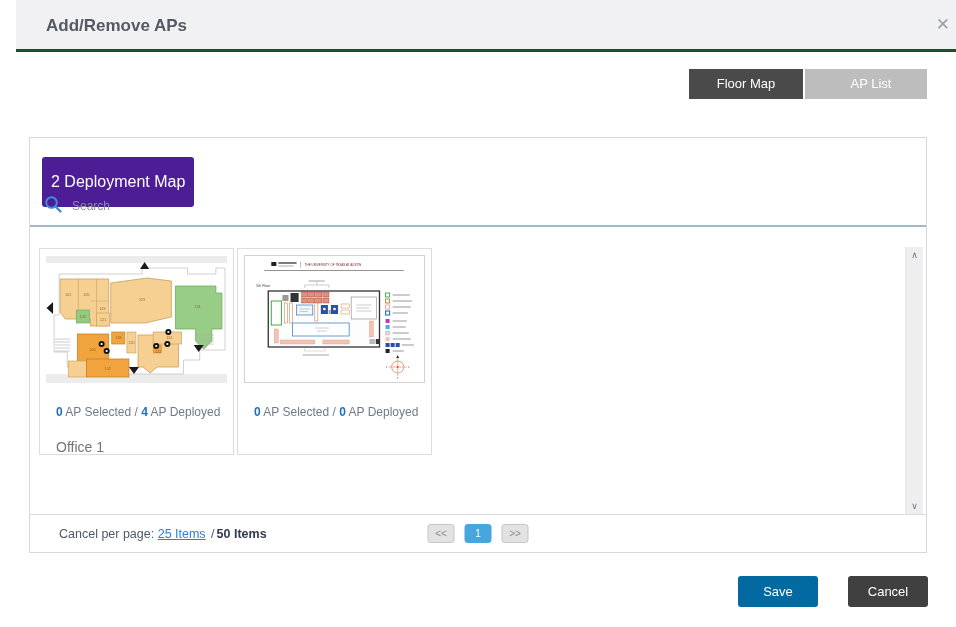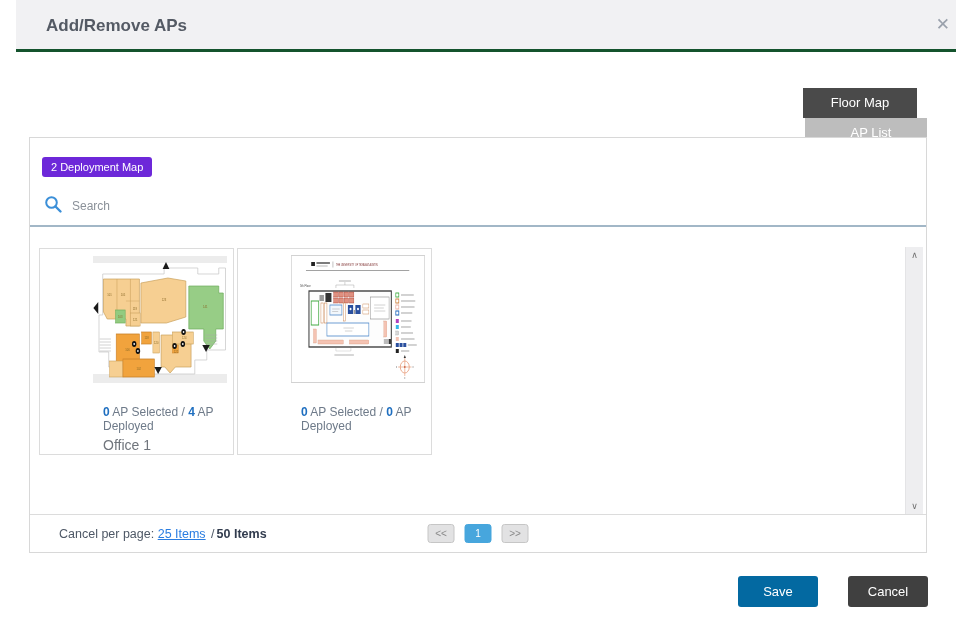--- a/index.html
+++ b/index.html
@@ -5,47 +5,47 @@
   html,body{margin:0;padding:0;background:#fff;}
   body{width:956px;height:627px;position:relative;font-family:"Liberation Sans","DejaVu Sans",sans-serif;overflow:hidden;}
   .abs{position:absolute;}
 
   
   .hdr{left:16px;top:0;width:956px;height:52px;background:#f1f1f3;border-bottom:3px solid #14532d;box-sizing:border-box;}
   .hdr-title{left:30px;top:0;line-height:51px;font-size:17px;font-weight:bold;color:#545a64;}
   .close-x{right:22px;top:15px;font-size:17px;color:#9aa1ac;cursor:pointer;line-height:20px;}
 
   
-  .tabs{top:88px;right:29px;display:flex;flex-direction:column;}
+  .tabs{top:69px;right:29px;display:flex;}
   .tab{height:30px;line-height:30px;text-align:center;font-size:13px;color:#fff;cursor:pointer;}
   .tab-active{width:114px;background:#4a4a4a;}
   .tab-inactive{width:112px;background:#bdbdbd;margin-left:2px;padding-left:10px;}
 
   
   .panel{left:29px;top:137px;width:898px;height:416px;border:1px solid #d8d8d8;box-sizing:border-box;background:#fff;}
-  .badge{left:12px;top:19px;background:#6d28d9;color:#fff;font-size:11px;padding:4px 9px;border-radius:3px;}
+  .badge{left:12px;top:19px;background:#4c1d95;color:#fff;font-size:16px;padding:16px 9px;border-radius:3px;}
   .search-row{left:0;right:0;top:48px;height:39px;border-bottom:2px solid #a2b7c7;}
   .search-ic{left:14px;top:9px;width:19px;height:19px;}
   .search-input{left:40px;top:7px;width:400px;height:24px;border:none;outline:none;font-size:12px;color:#701a75;font-family:inherit;background:transparent;}
   .search-input::placeholder{color:#8b9199;opacity:1;}
 
   .content{left:0;right:0;top:89px;height:290px;background:#fff;}
   .scrollbar{top:20px;bottom:3px;right:3px;width:18px;background:#eeeef0;border-left:1px solid #e4e4e6;box-sizing:border-box;}
   .scr-up{top:3px;left:0;width:17px;text-align:center;font-size:9px;color:#6f6f6f;}
   .scr-dn{bottom:3px;left:0;width:17px;text-align:center;font-size:9px;color:#6f6f6f;}
 
   
-  .card{top:21px;width:195px;height:207px;border:1px solid #dcdcdc;background:#fff;box-sizing:border-box;cursor:pointer;padding-left:47px;}
+  .card{top:21px;width:195px;height:207px;border:1px solid #dcdcdc;background:#fff;box-sizing:border-box;cursor:pointer;}
   .card1{left:9px;} .card2{left:207px;}
   .thumb{margin:6px;height:128px;position:relative;}
   .thumb svg{display:block;width:100%;height:128px;}
   .caption{margin:22px 0 0 16px;}
   .stats{font-size:12px;color:#6e7a89;}
   .stats .num{color:#1f6fc0;font-weight:bold;}
-  .map-name{font-size:14px;color:#70757c;margin-top:4px;}
+  .map-name{font-size:14px;color:#70757c;margin-top:20px;}
 
   
   .pagebar{left:0;right:0;bottom:0;height:37px;border-top:1px solid #dcdcdc;display:flex;align-items:center;}
   .ipp{margin-left:29px;font-size:12.5px;color:#4e5866;}
   .ipp a{color:#2a7de1;text-decoration:underline;cursor:pointer;}
   .ipp .sep{margin:0 2px;}
   .ipp .total{font-weight:bold;color:#323c4e;text-align:center;}
   .pager{position:absolute;left:50%;transform:translateX(-50%);display:flex;gap:10px;}
   .pbtn{min-width:21px;height:17px;padding:0 2px;border-radius:3px;font-size:10px;line-height:17px;text-align:center;cursor:pointer;box-sizing:content-box;}
   .pbtn-grey{background:#e2e2e3;border:1px solid #c6c6c6;color:#8a8a8a;}

